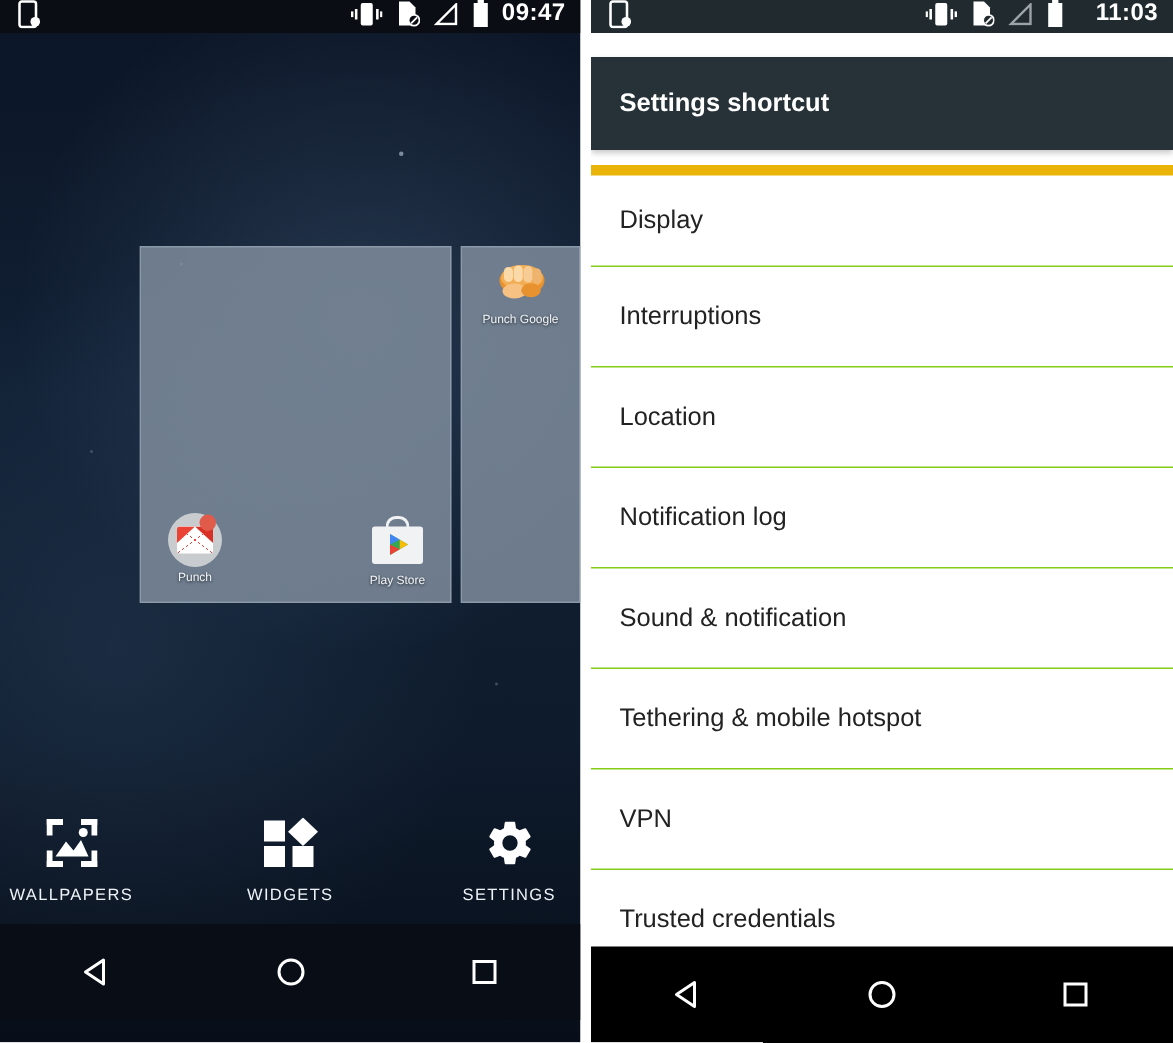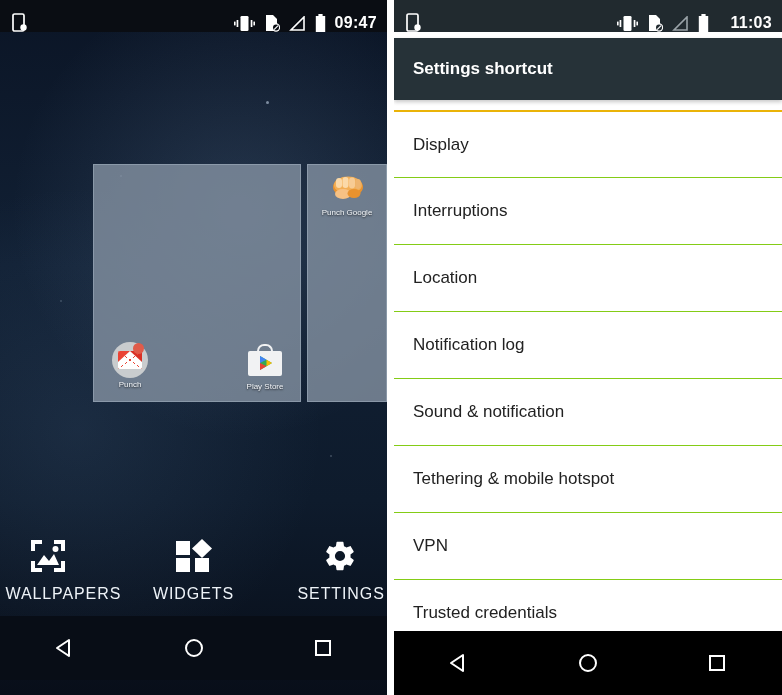--- a/index.html
+++ b/index.html
@@ -5,21 +5,21 @@
   html,body{margin:0;padding:0;background:#ffffff;}
   body{width:782px;height:695px;overflow:hidden;font-family:"Liberation Sans",sans-serif;}
   .stage{position:relative;width:782px;height:695px;background:#fff;}
 
   
   .panel{position:absolute;top:0;height:695px;overflow:hidden;}
   .panel-left{left:0;width:387px;}
   .panel-right{left:394px;width:388px;}
 
   
-  .statusbar{position:absolute;left:0;top:0;width:100%;height:32px;display:flex;align-items:flex-end;box-sizing:border-box;padding:0 10px 0 12px;}
+  .statusbar{position:absolute;left:0;top:0;width:100%;height:22px;display:flex;align-items:flex-start;box-sizing:border-box;padding:0 10px 0 12px;}
   .sb-left{background:#0a0d13;}
   .sb-right{background:#212a2f;gap:12px;}
   .sb-spacer{flex:1;}
   .sb-icons{display:flex;align-items:center;gap:9px;}
   .sb-clock{color:#fff;font-size:16px;font-weight:bold;letter-spacing:.3px;margin-left:9px;font-family:"Liberation Sans",sans-serif;}
   .sb-ic{display:block;}
 
   
   .wallpaper{position:absolute;left:0;top:0;width:100%;height:695px;
     background:
@@ -50,30 +50,30 @@
   .bag{width:34px;height:32px;position:relative;margin:2px auto 0;}
   .bag-body{position:absolute;left:0;bottom:0;width:34px;height:25px;background:#f1f2f3;border-radius:2px;}
   .bag-handle{position:absolute;left:9px;top:0;width:16px;height:11px;border:2.5px solid #f1f2f3;border-bottom:none;border-radius:7px 7px 0 0;box-sizing:border-box;}
 
   
   .fist{width:36px;height:30px;position:relative;margin:3px auto 0;}
 
   .toolbar{position:absolute;left:0;bottom:92px;width:100%;display:flex;justify-content:center;gap:62px;}
   .tool{width:84px;text-align:center;cursor:pointer;}
   .tool-ic{height:40px;display:flex;align-items:center;justify-content:center;}
-  .tool-lb{margin-top:9px;font-size:16px;letter-spacing:.9px;color:#eef3f8;font-family:"Liberation Sans",sans-serif;}
+  .tool-lb{margin-top:9px;font-size:11px;letter-spacing:.9px;color:#eef3f8;font-family:"Liberation Sans",sans-serif;}
 
   
   .rbg{position:absolute;left:0;top:0;width:100%;height:695px;background:#fff;}
   .appbar{position:absolute;left:0;top:38px;width:100%;height:62px;background:#263238;
           display:flex;align-items:center;box-shadow:0 2px 4px rgba(0,0,0,.22);}
   .appbar-title{color:#fff;font-size:17px;font-weight:bold;margin-left:19px;font-family:"Liberation Sans",sans-serif;}
   .list{position:absolute;left:0;top:110px;width:100%;}
   .row{height:67px;display:flex;align-items:center;border-top:1px solid #84cc16;box-sizing:border-box;cursor:pointer;background:#fff;}
-  .row:first-child{border-top:2px solid #eab308;}
+  .row:first-child{border-top:7px solid #eab308;}
   .row-lb{margin-left:19px;font-size:17px;color:#222;font-family:"Liberation Sans",sans-serif;}
 
   
   .navbar{position:absolute;left:0;width:100%;height:64px;display:flex;align-items:center;justify-content:space-around;}
   .nav-left{bottom:15px;background:#080d16;}
   .nav-right{bottom:0;height:64px;background:#000;}
   .navbtn{width:64px;height:44px;display:flex;align-items:center;justify-content:center;cursor:pointer;}
 </style>
 </head>
 <body>

